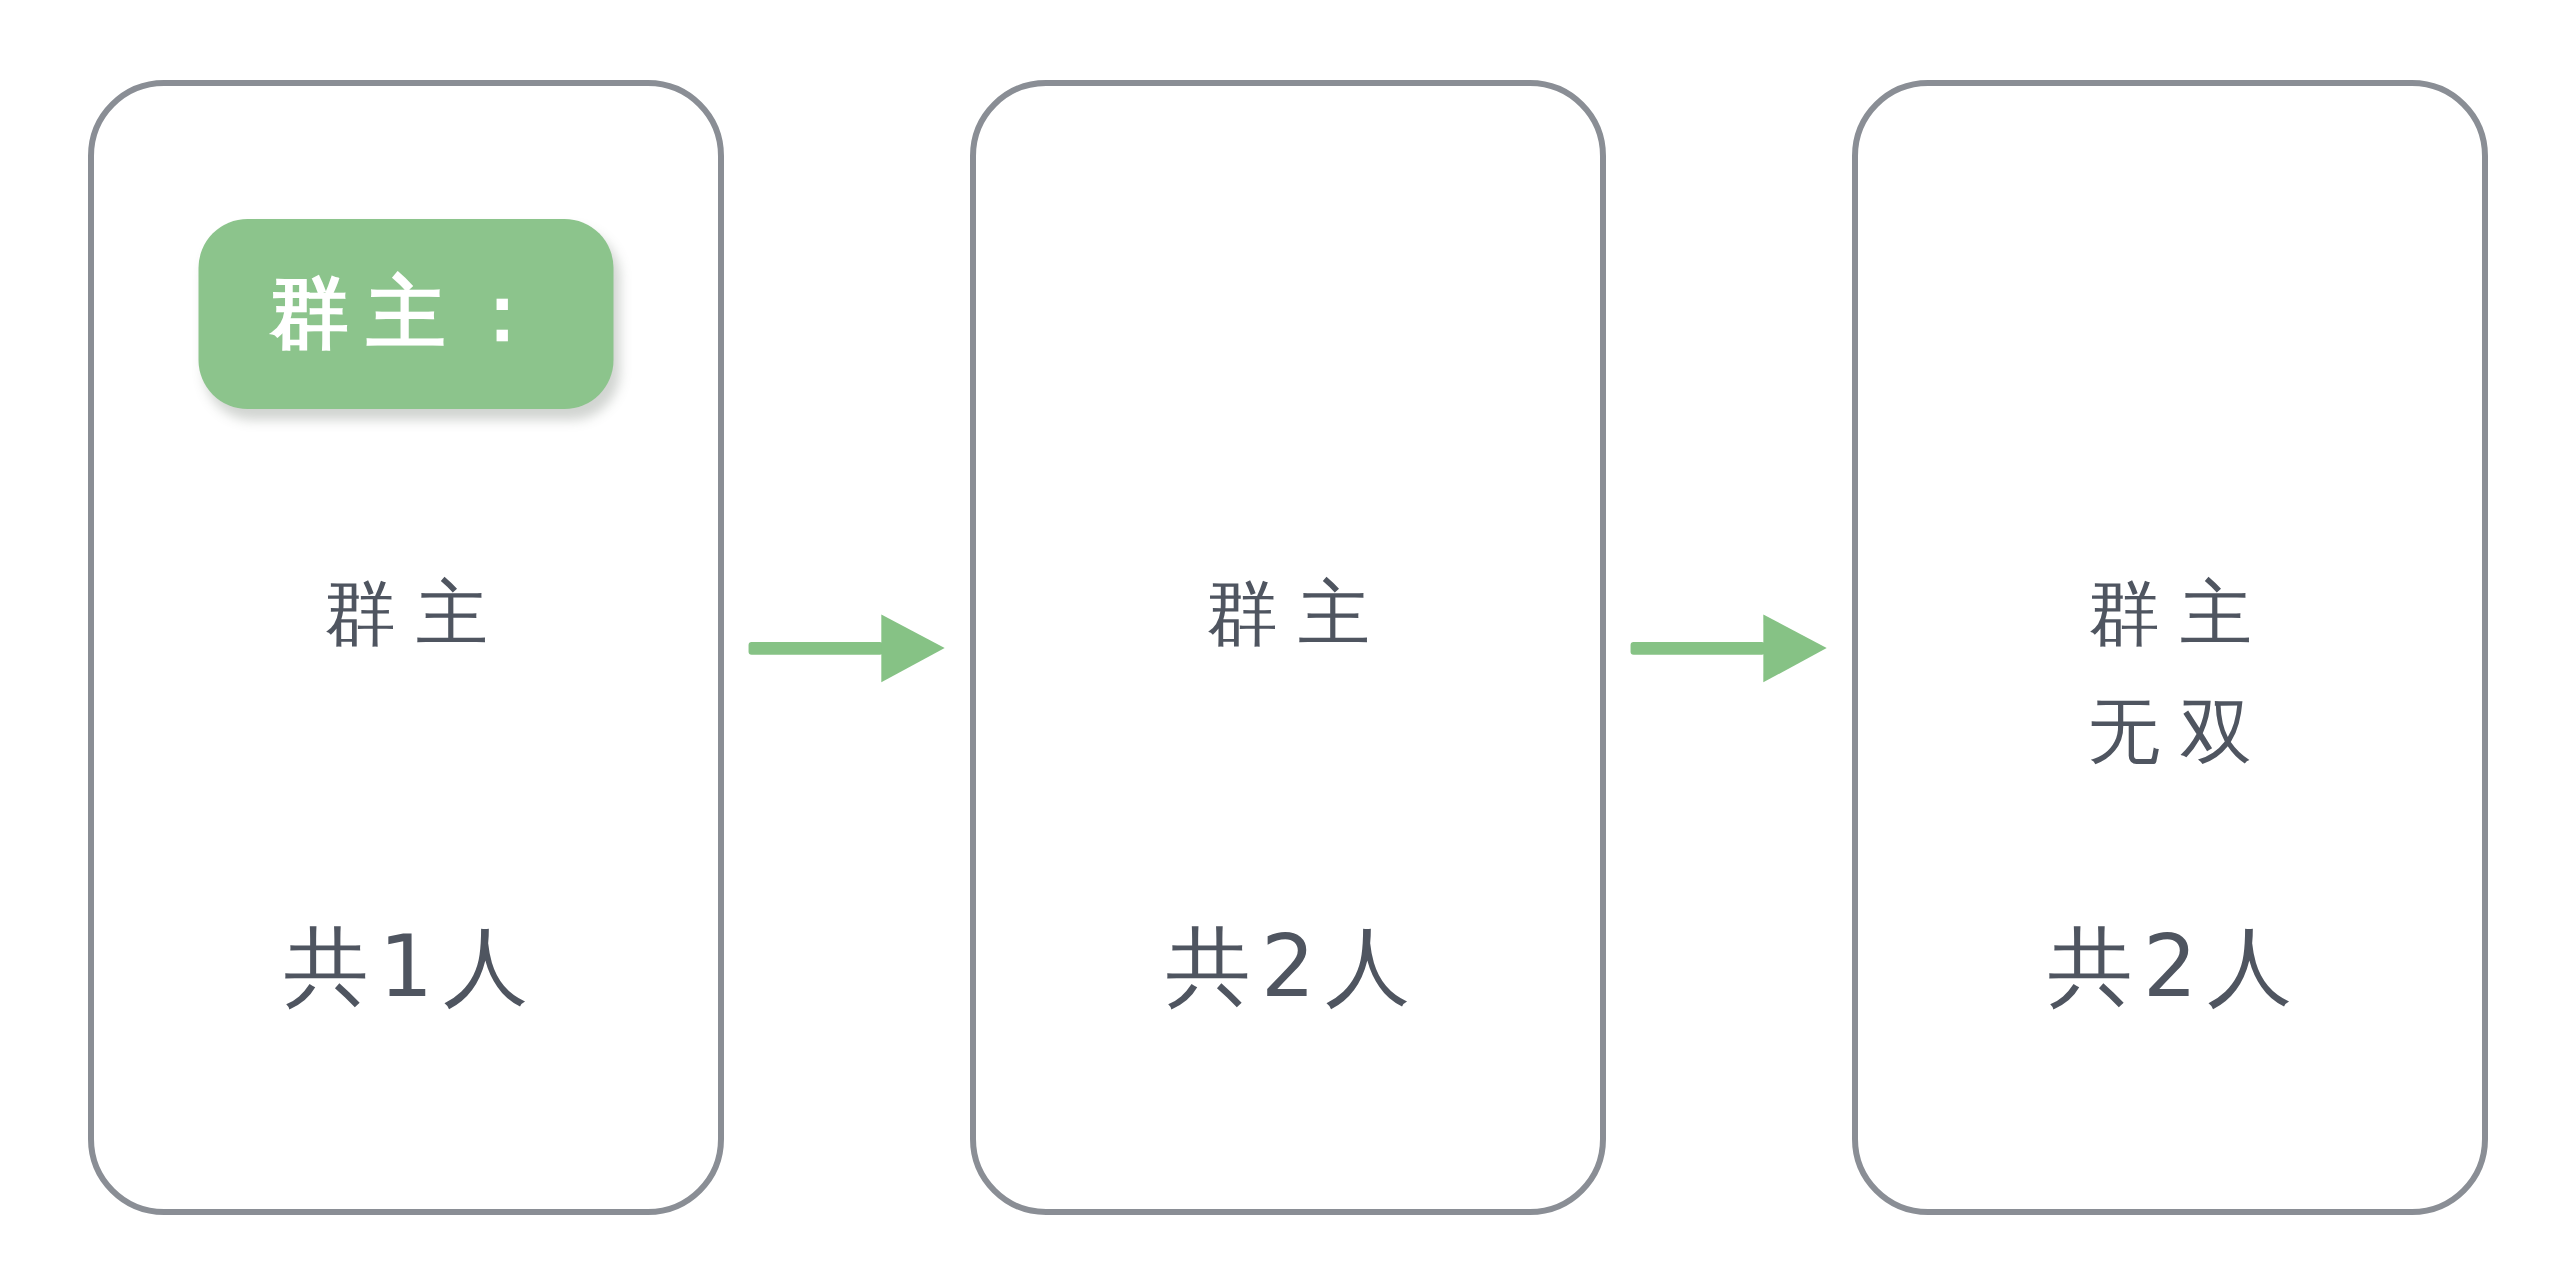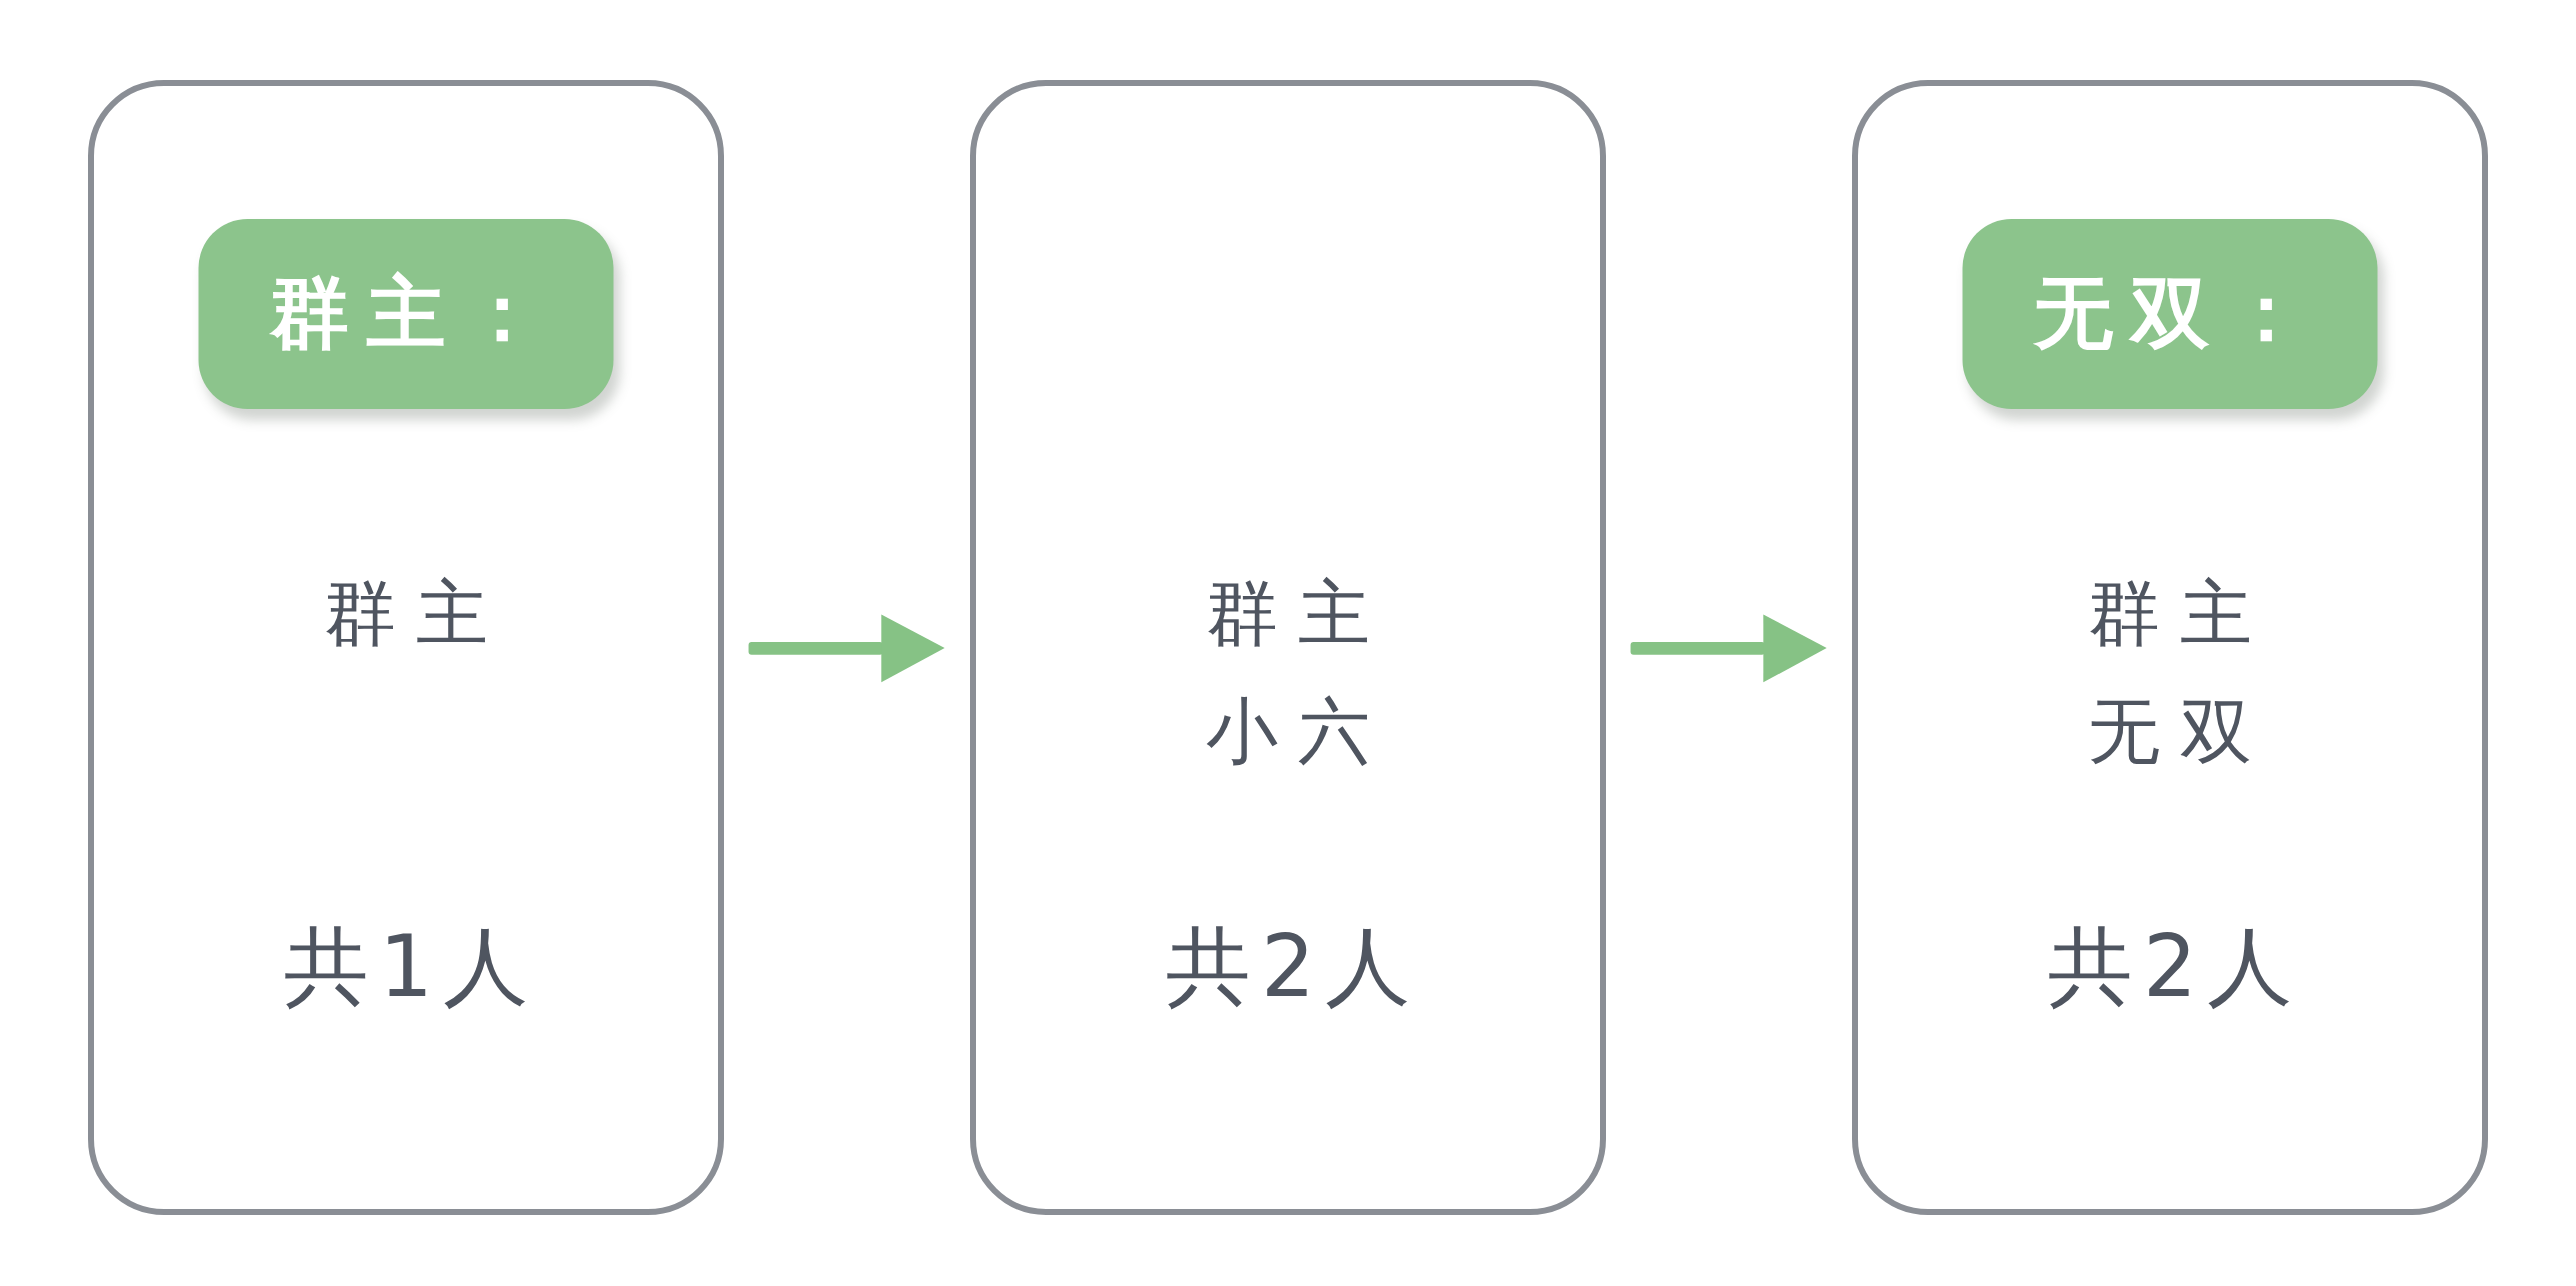--- a/index.html
+++ b/index.html
@@ -109,36 +109,32 @@
   <div class="arrow-wrap">
     <svg class="arrow-svg" viewBox="0 0 262 152" xmlns="http://www.w3.org/2000/svg">
       <rect class="shaft" x="2" y="68" width="176" height="17" rx="4"></rect>
       <polygon class="head" points="176,32 176,121 259,76"></polygon>
     </svg>
   </div>
 
   <div class="card">
     <div class="members">
       <div class="member">群主</div>
-      <div class="member">小六</div>
     </div>
     <div class="count">共2人</div>
   </div>
 
   <div class="arrow-wrap">
     <svg class="arrow-svg" viewBox="0 0 262 152" xmlns="http://www.w3.org/2000/svg">
       <rect class="shaft" x="2" y="68" width="176" height="17" rx="4"></rect>
       <polygon class="head" points="176,32 176,121 259,76"></polygon>
     </svg>
   </div>
 
   <div class="card">
-    <div class="badge">
-      <span class="badge-label">无双：</span>
-    </div>
     <div class="members">
       <div class="member">群主</div>
       <div class="member">无双</div>
     </div>
     <div class="count">共2人</div>
   </div>
 
 </div>
 
 

